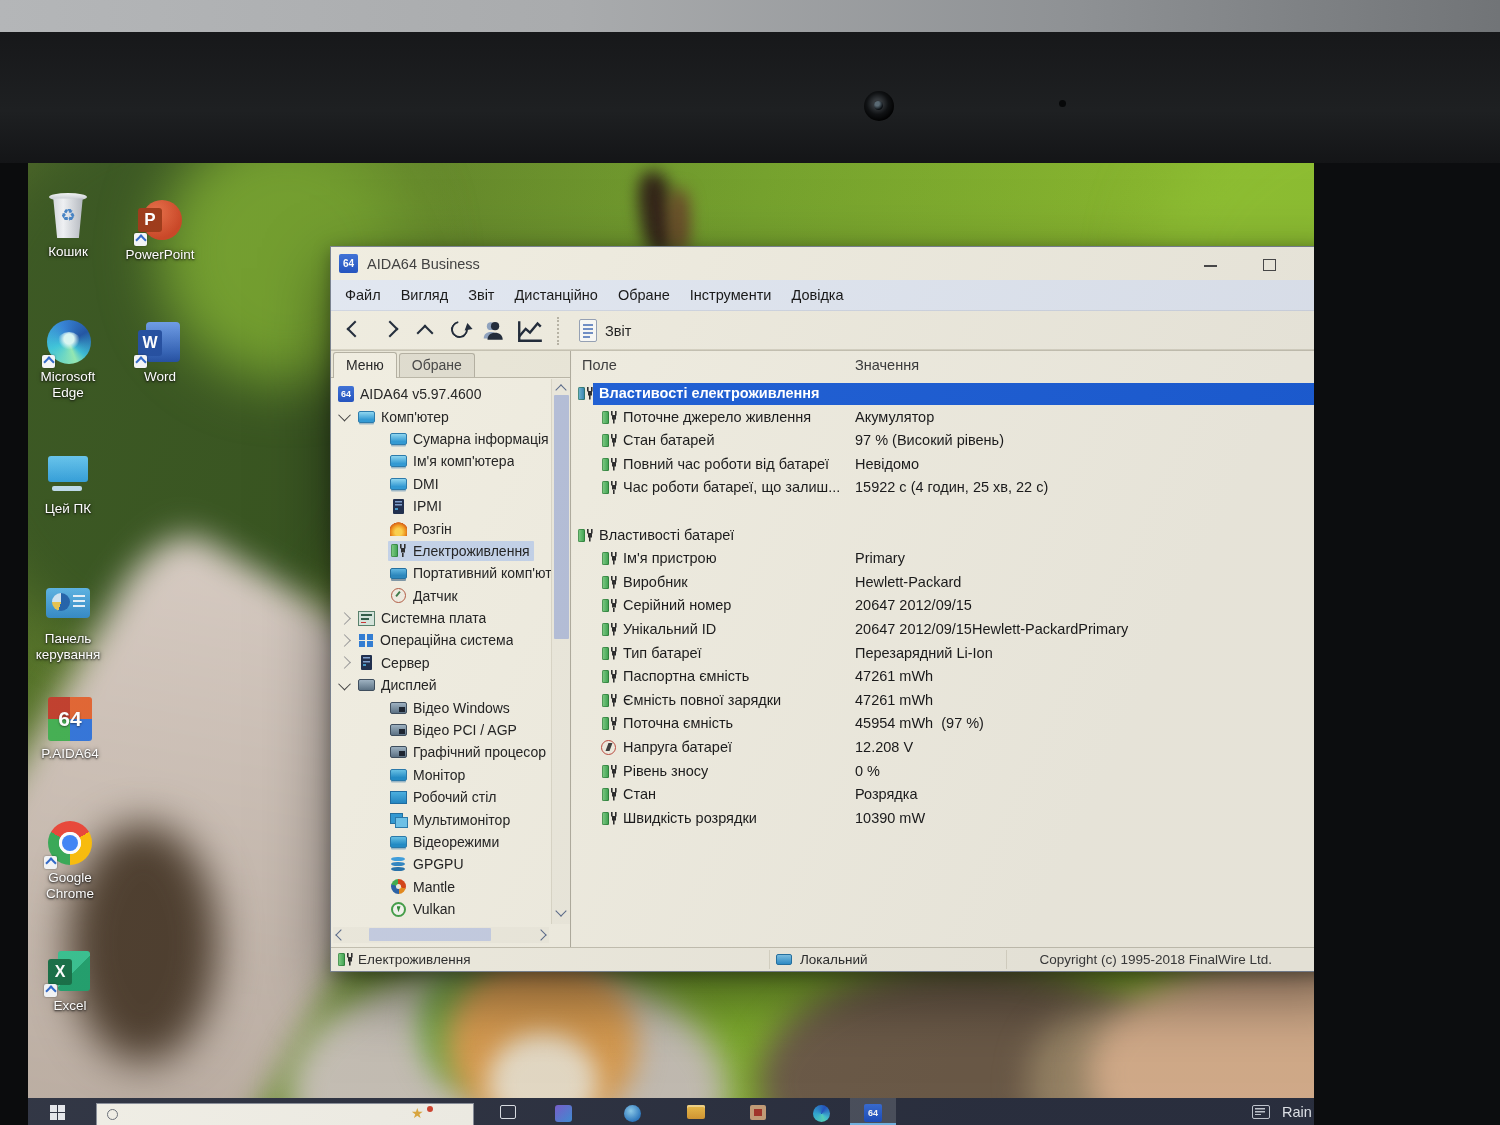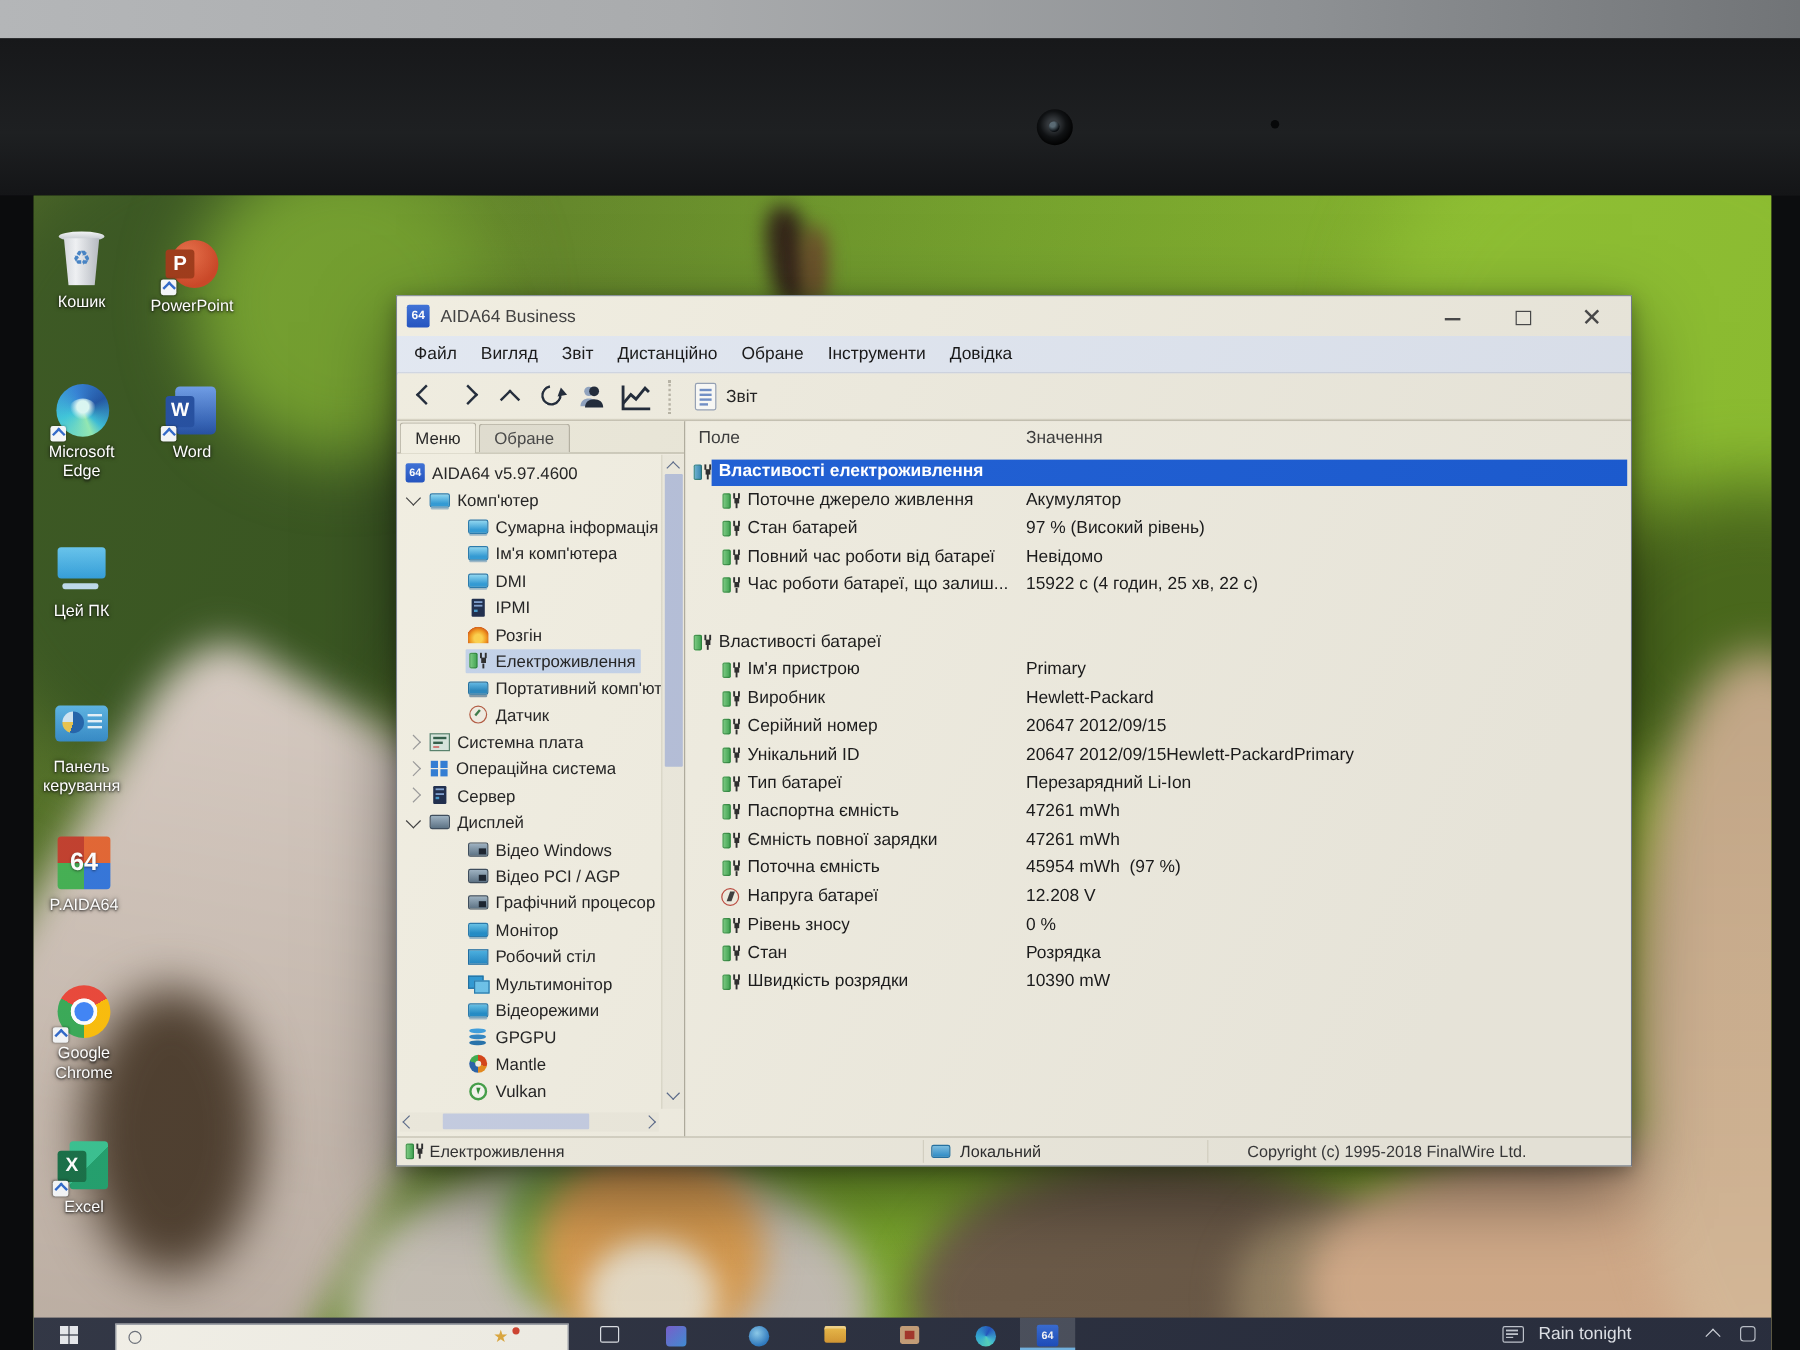--- a/index.html
+++ b/index.html
@@ -12,21 +12,21 @@
   #bezel{position:absolute;left:0;top:32px;width:1500px;height:131px;
     background:linear-gradient(180deg,#17181a,#1e2022 60%,#141517);}
   #bezel-left{position:absolute;left:0;top:163px;width:28px;height:962px;background:#0b0c0d;}
   #webcam{position:absolute;left:864px;top:91px;width:30px;height:30px;border-radius:50%;
     background:radial-gradient(circle at 45% 42%,#34383c 0 18%,#101214 45%,#000 75%);}
   #webcam::after{content:"";position:absolute;left:10px;top:10px;width:9px;height:9px;border-radius:50%;
     background:radial-gradient(circle at 35% 30%,#5a6a74 0 25%,#0a0e12 70%);}
   #mic-dot{position:absolute;left:1059px;top:100px;width:7px;height:7px;border-radius:50%;background:#070809;}
 
   
-  #screen{position:absolute;left:28px;top:163px;width:1448px;height:962px;overflow:hidden;
+  #screen{position:absolute;left:28px;top:163px;width:1286px;height:962px;overflow:hidden;
     background:linear-gradient(105deg,#46611f 0%,#5d8024 22%,#76a52a 48%,#8cbc2e 72%,#96c430 100%);}
   #wallpaper{position:absolute;inset:0;}
   .blob{position:absolute;border-radius:50%;}
 
   
   .dicon{position:absolute;width:80px;text-align:center;cursor:default;}
   .dglyph{position:relative;width:48px;height:48px;margin:0 auto;}
   .dlabel{margin-top:3px;font-size:13.5px;line-height:16px;color:#fff;
     text-shadow:0 1px 2px rgba(0,0,0,.85),0 0 4px rgba(0,0,0,.6);}
   .shortcut{position:absolute;left:-2px;bottom:-2px;width:13px;height:13px;background:#f4f6f8;

